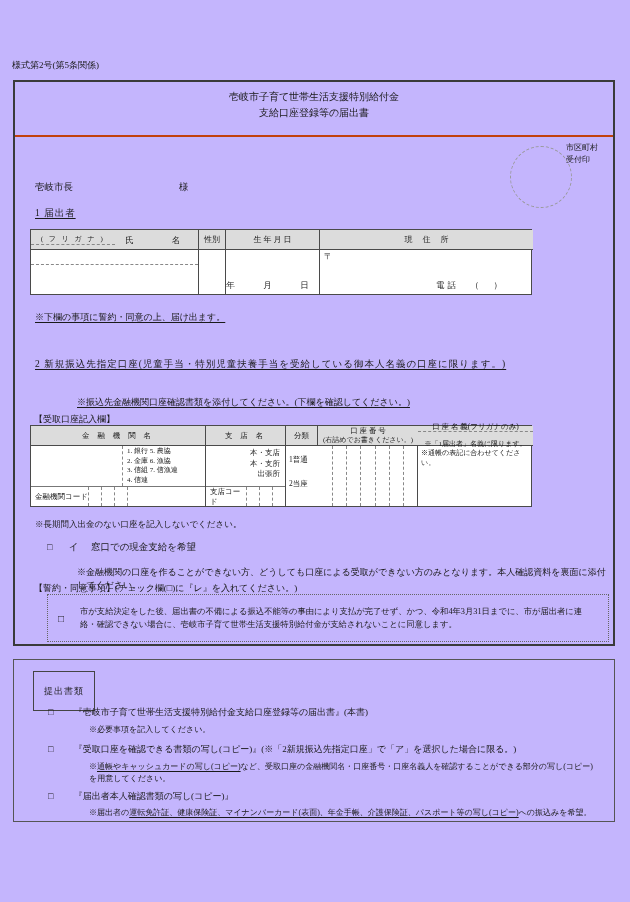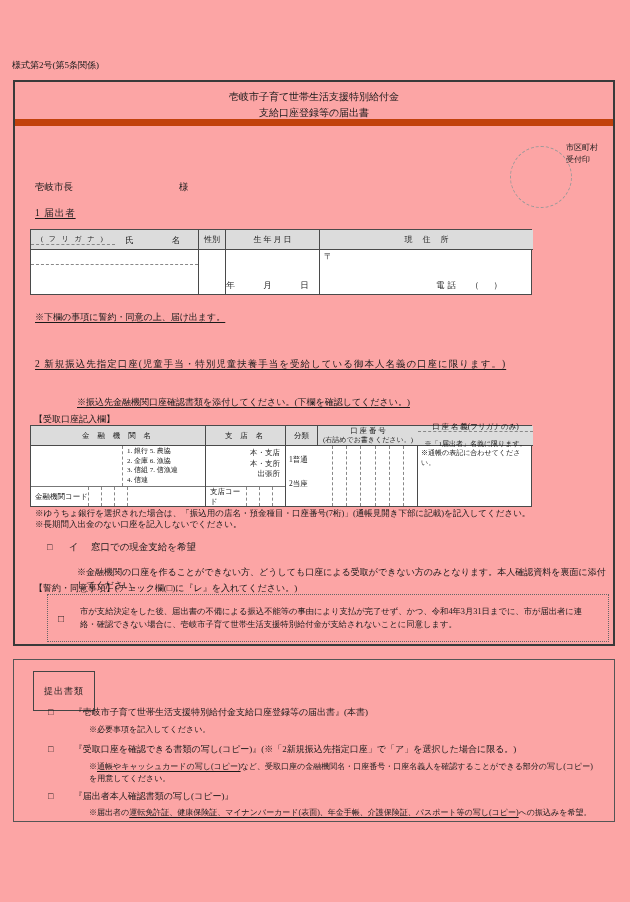--- a/index.html
+++ b/index.html
@@ -1,28 +1,28 @@
 <!DOCTYPE html>
 <html><head>
 <meta charset="utf-8">
 <style>
   * { margin:0; padding:0; box-sizing:border-box; }
   html,body { background:#fff; }
   .page {
-    position:relative; width:630px; height:902px; background:#fca5a5;
+    position:relative; width:630px; height:902px; background:#c4b5fd;
     font-family:"Liberation Serif","DejaVu Serif",serif;
     color:#1a1a1a; overflow:hidden;
   }
   .abs { position:absolute; }
   .u { text-decoration:underline; text-underline-offset:2px; }
   .form-number { left:12px; top:59px; font-size:9px; }
 
   .main-box { left:13px; top:80px; width:602px; height:566px; border:2px solid #3a3a3a; }
-  .title-block { width:100%; height:44px; padding-top:7px; text-align:center;
-    font-size:10px; line-height:1.55; border-bottom:7px solid #c2410c; }
+  .title-block { width:100%; height:55px; padding-top:7px; text-align:center;
+    font-size:10px; line-height:1.55; border-bottom:2px solid #c2410c; }
   .stamp-circle { left:495px; top:64px; width:62px; height:62px;
     border:1.5px dashed #999; border-radius:50%; }
   .stamp-label { left:551px; top:60px; font-size:8px; line-height:1.5; }
   .addressee { left:20px; top:99px; font-size:9.5px; width:220px; }
   .addressee .sama { position:absolute; left:144px; top:0; }
   .sec-heading { font-size:9.5px; letter-spacing:1px; }
   .sec1-h { left:20px; top:125px; }
   .pledge-note { left:20px; top:229px; font-size:9px; }
   .sec2-h { left:20px; top:276px; }
 
@@ -228,21 +228,20 @@
         <div class="bk-numcell"></div>
         <div class="bk-numcell"></div>
         <div class="bk-numcell"></div>
       </div>
 
       <div class="cell bk bk-body">
         <div class="bk-holder-note">※通帳の表記に合わせてください。</div>
       </div>
     </div>
 
-    <div class="abs bank-note bank-note1">※ゆうちょ銀行を選択された場合は、「振込用の店名・預金種目・口座番号(7桁)」(通帳見開き下部に記載)を記入してください。</div>
     <div class="abs bank-note bank-note2">※長期間入出金のない口座を記入しないでください。</div>
 
     <div class="abs opt optB">
       <span class="cb">□</span>
       <span class="kana">イ</span>
       <span class="lbl">窓口での現金支給を希望</span>
     </div>
     <div class="abs opt-note optB-note">※金融機関の口座を作ることができない方、どうしても口座による受取ができない方のみとなります。本人確認資料を裏面に添付してください。</div>
 
     <div class="abs pledge-h">【誓約・同意事項】(チェック欄(□)に『レ』を入れてください。)</div>

